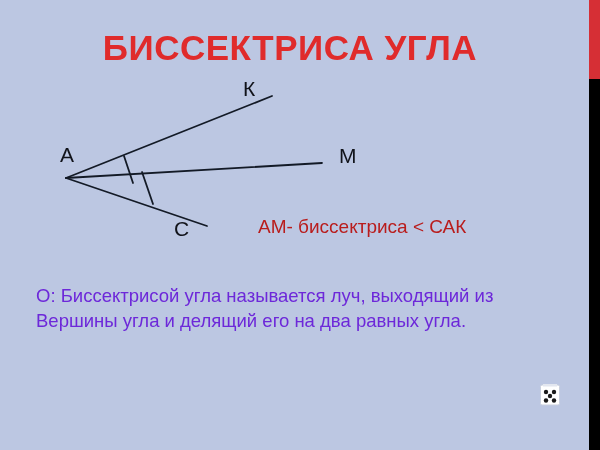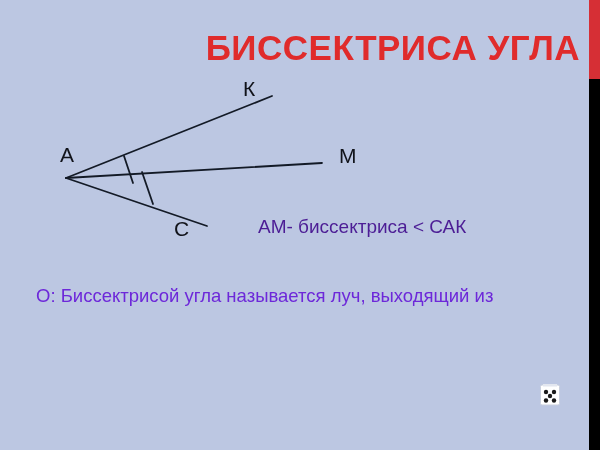--- a/index.html
+++ b/index.html
@@ -35,21 +35,21 @@
     top: 79px;
     width: 11px;
     height: 371px;
     background: #000000;
   }
   #title {
     position: absolute;
     left: 0;
     top: 28px;
     width: 580px;
-    text-align: right;
+    text-align: center;
     color: #e02b2b;
     font-family: "Liberation Sans", sans-serif;
     font-weight: bold;
     font-size: 35px;
     letter-spacing: 0.5px;
     line-height: 40px;
     white-space: nowrap;
   }
   #figure {
     position: absolute;
@@ -67,21 +67,21 @@
   }
   #label-a { left: 60px;  top: 144px; }
   #label-k { left: 243px; top: 78px;  }
   #label-c { left: 174px; top: 218px; }
   #label-m { left: 339px; top: 145px; }
 
   #caption {
     position: absolute;
     left: 258px;
     top: 216px;
-    color: #4c1d95;
+    color: #b91c1c;
     font-family: "Liberation Sans", sans-serif;
     font-size: 19px;
     line-height: 22px;
     white-space: nowrap;
     text-align: right;
   }
   #definition {
     position: absolute;
     left: 36px;
     top: 283px;
@@ -125,20 +125,21 @@
 
   <div class="vlabel" id="label-a">А</div>
   <div class="vlabel" id="label-k">К</div>
   <div class="vlabel" id="label-c">С</div>
   <div class="vlabel" id="label-m">М</div>
 
   <div id="caption">АМ- биссектриса &lt; САК</div>
 
   <div id="definition">
     <span class="defline">О: Биссектрисой угла называется луч, выходящий из</span>
+    <span class="defline">Вершины угла и делящий его на два равных угла.</span>
   </div>
 
   <svg id="dice-icon" viewBox="0 0 22 23" xmlns="http://www.w3.org/2000/svg">
     <rect x="1.5" y="2" width="19" height="20" rx="1.5" fill="#ffffff" stroke="#c9cfdd" stroke-width="1"></rect>
     <rect x="4" y="1" width="14" height="2.5" fill="#e2e6ef"></rect>
     <circle cx="7" cy="9" r="2.2" fill="#1a1a1a"></circle>
     <circle cx="15" cy="9" r="2.2" fill="#1a1a1a"></circle>
     <circle cx="11" cy="13" r="2.2" fill="#1a1a1a"></circle>
     <circle cx="7" cy="17.5" r="2.2" fill="#1a1a1a"></circle>
     <circle cx="15" cy="17.5" r="2.2" fill="#1a1a1a"></circle>

